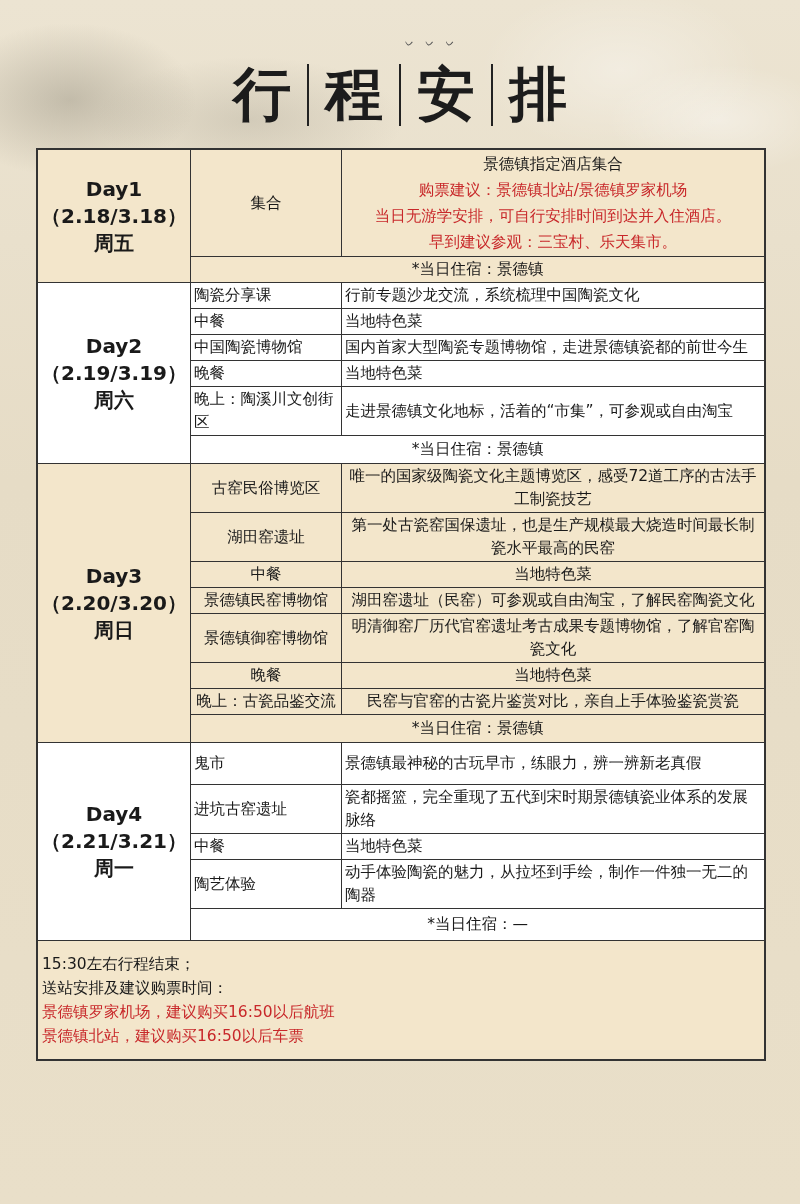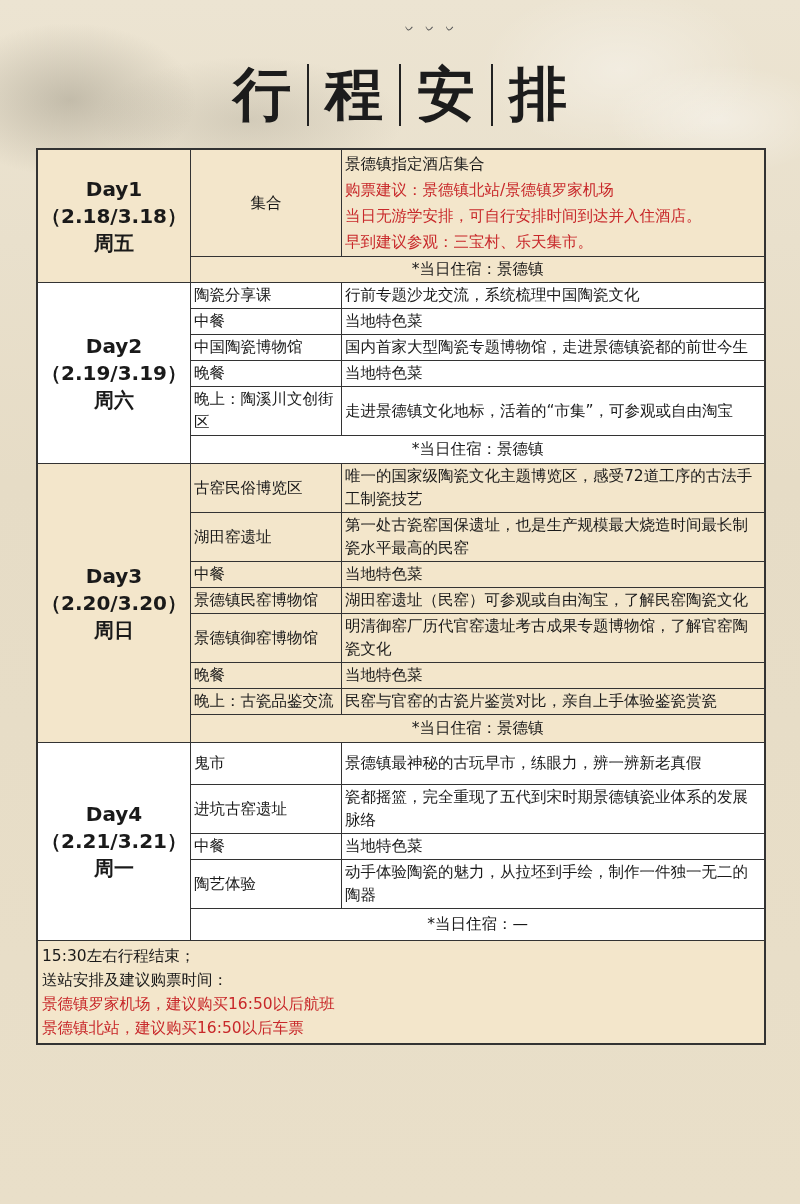--- a/index.html
+++ b/index.html
@@ -13,21 +13,21 @@
   .bg {
     position: absolute; inset: 0;
     background:
       radial-gradient(ellipse 180px 110px at 70px 100px, rgba(120,115,100,0.35), rgba(0,0,0,0) 70%),
       radial-gradient(ellipse 220px 90px at 250px 120px, rgba(140,135,120,0.25), rgba(0,0,0,0) 70%),
       radial-gradient(ellipse 200px 120px at 620px 70px, rgba(255,255,255,0.35), rgba(0,0,0,0) 70%),
       radial-gradient(ellipse 160px 80px at 720px 120px, rgba(255,255,255,0.4), rgba(0,0,0,0) 70%),
       linear-gradient(180deg, #ece4d2 0%, #e6dcc6 40%, #e9dfc9 100%);
   }
   .birds {
-    position: absolute; left: 405px; top: 22px; width: 100px; height: 40px;
+    position: absolute; left: 405px; top: 37px; width: 100px; height: 40px;
     color: #555; font-size: 10px; letter-spacing: 4px;
   }
   .title {
     position: absolute; left: 0; top: 55px; width: 800px; height: 80px;
     display: flex; justify-content: center; align-items: center;
     font-family: "DejaVu Serif", "Liberation Serif", serif;
     font-size: 58px; font-weight: bold; color: #1c1c1c;
   }
   .title .char { padding: 0 16px; }
   .title .sep { width: 2px; height: 62px; background: #222; }
@@ -36,21 +36,21 @@
     position: absolute; left: 36px; top: 148px; width: 730px;
     border-collapse: collapse;
     font-size: 15.5px; line-height: 23px;
     border: 2px solid #333;
   }
   table.itin td {
     border: 1.5px solid #333;
     padding: 1px 3px;
     vertical-align: middle;
   }
-  .beige td { background: #f3e6cb; }
+  .beige td { background: #f3e6cb; text-align: center; }
   .white td { background: #ffffff; }
   td.day {
     width: 139px; text-align: center; font-weight: bold; font-size: 20px; line-height: 27px;
   }
   td.act { width: 151px; margin-top: 12px; }
   td.center { text-align: center; }
   .red { color: #c8282a; }
   td.stay { text-align: center; }
   .footer td { background: #f3e6cb; line-height: 24px; }
 </style>
@@ -184,21 +184,21 @@
       <td class="act">陶艺体验</td>
       <td>动手体验陶瓷的魅力，从拉坯到手绘，制作一件独一无二的陶器</td>
     </tr>
     <tr>
       <td class="stay" colspan="2" style="height:32px">*当日住宿：—</td>
     </tr>
   </tbody>
 
   <tbody class="footer">
     <tr>
-      <td colspan="3" style="padding:3px 4px">
+      <td colspan="3" style="padding:11px 4px">
         <div>15:30左右行程结束；</div>
         <div>送站安排及建议购票时间：</div>
         <div class="red">景德镇罗家机场，建议购买16:50以后航班</div>
         <div class="red">景德镇北站，建议购买16:50以后车票</div>
       </td>
     </tr>
   </tbody>
 </table>
 
 </body></html>

